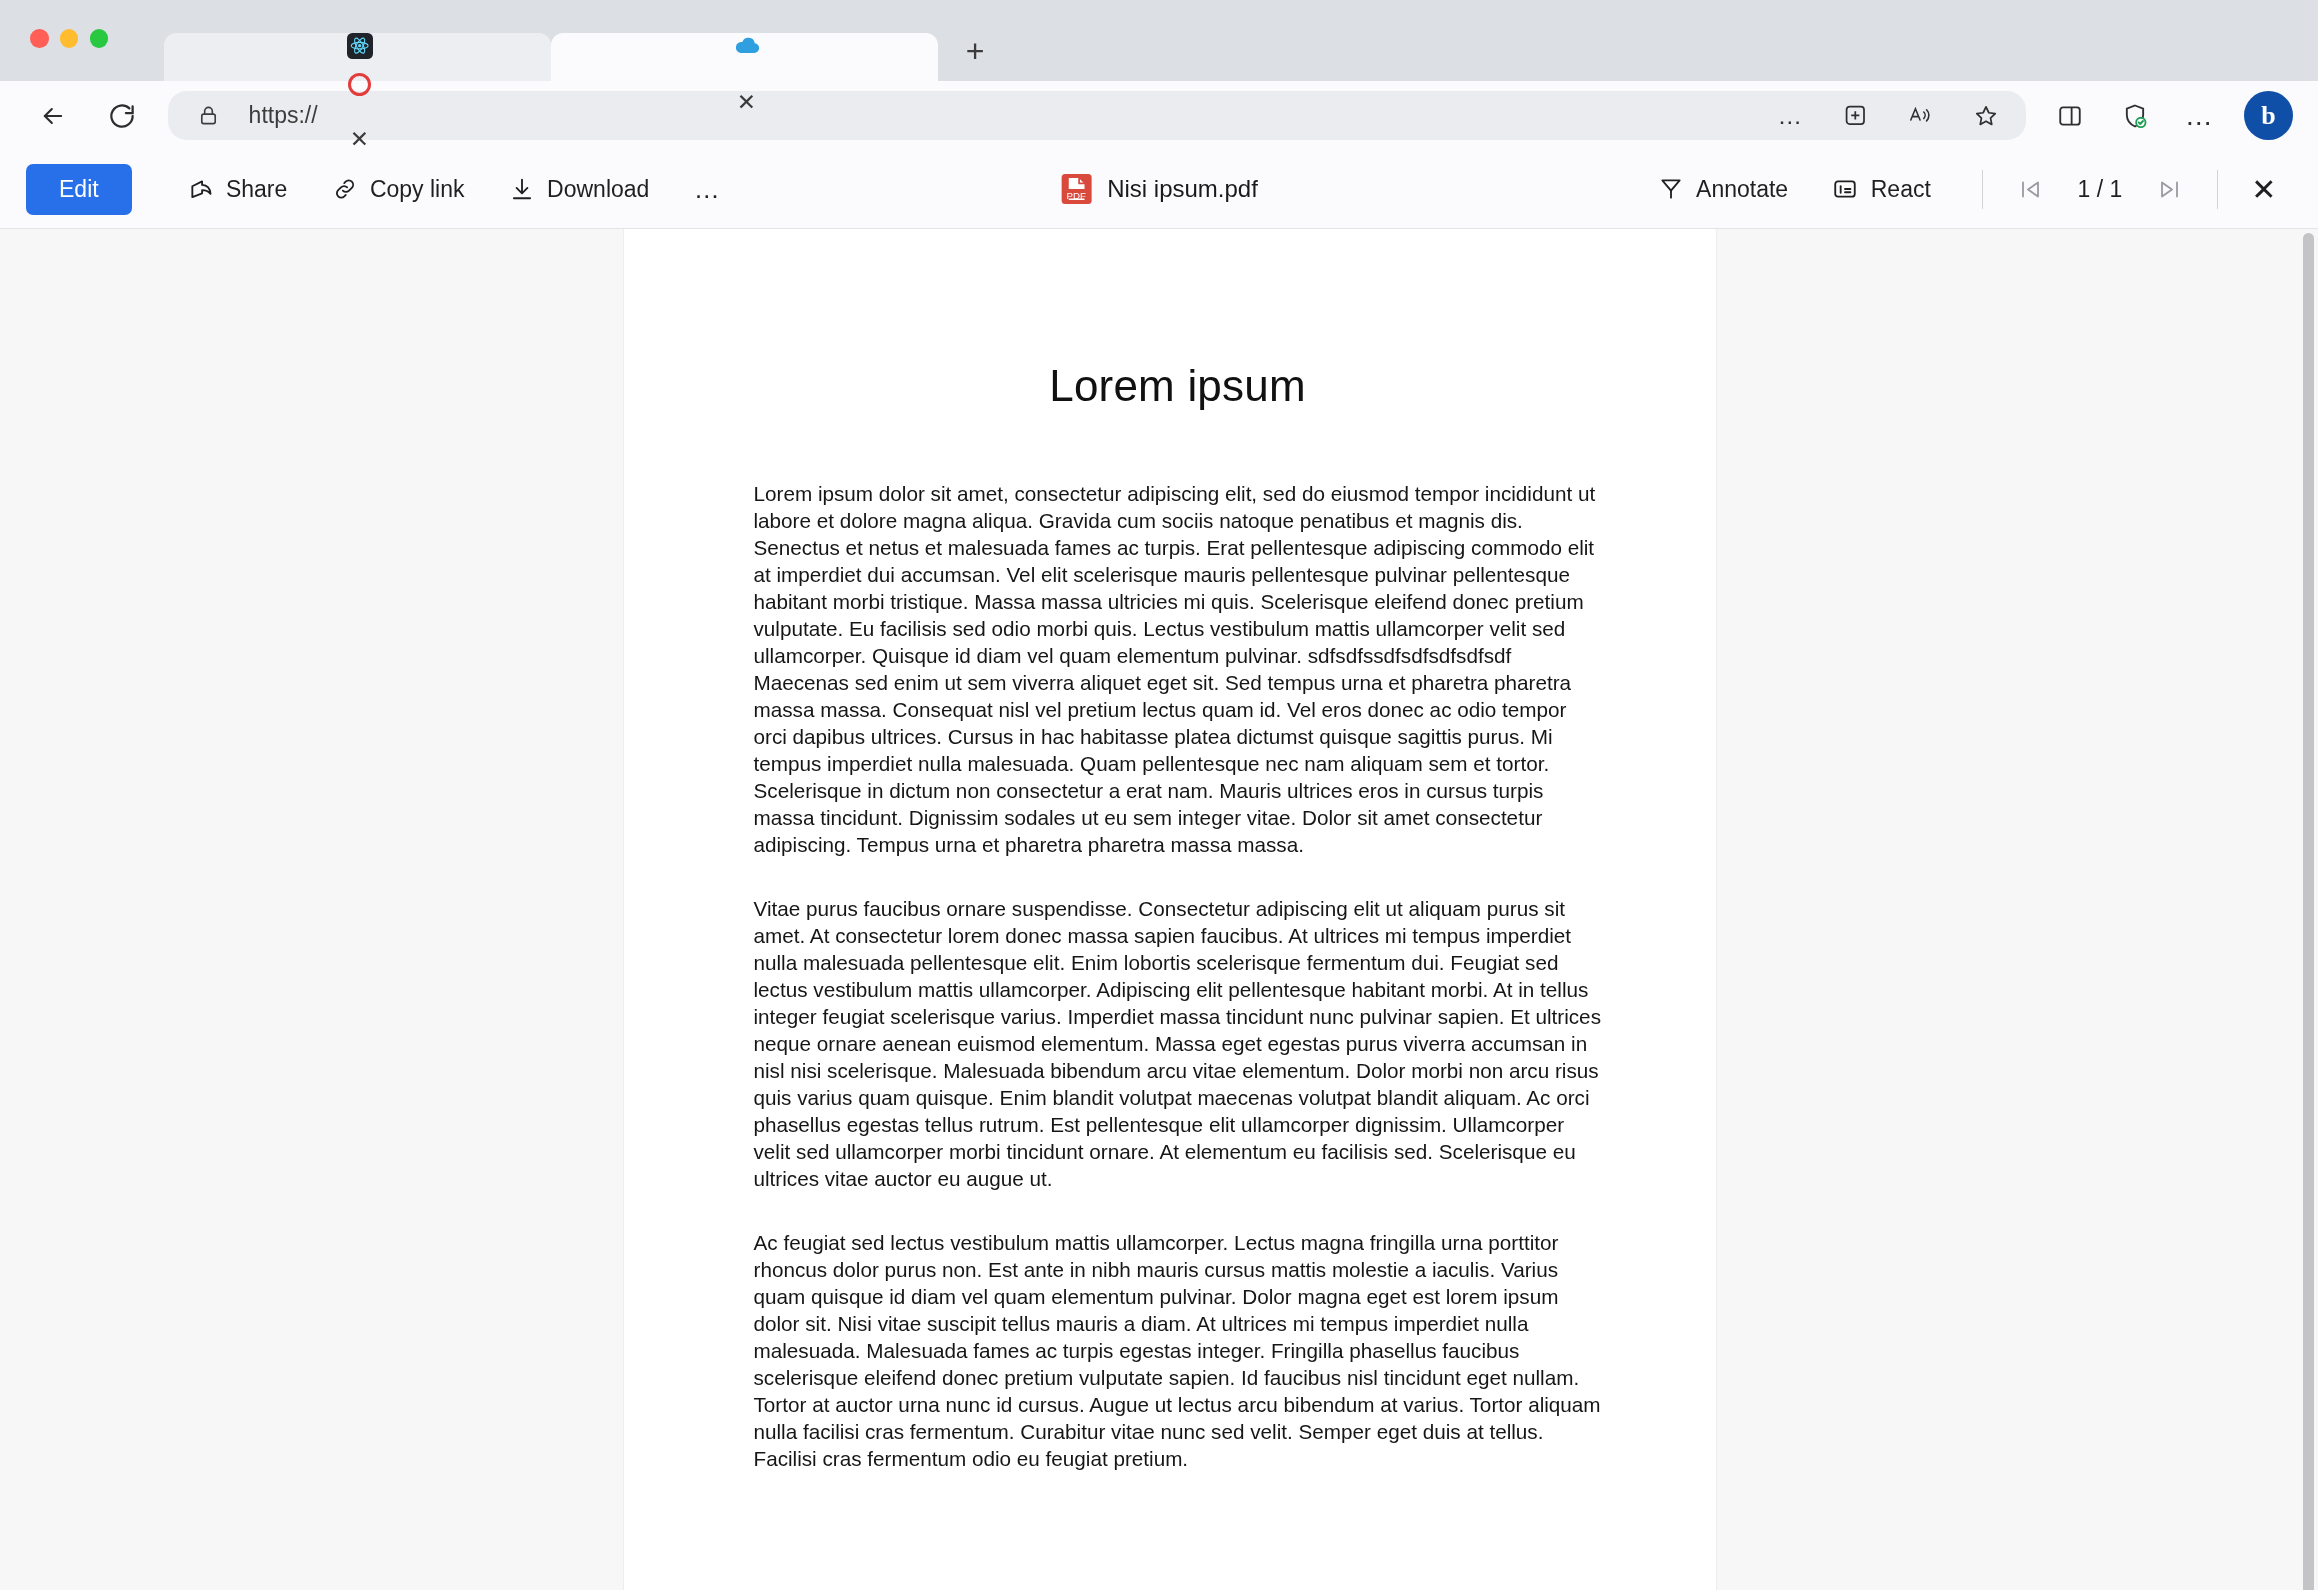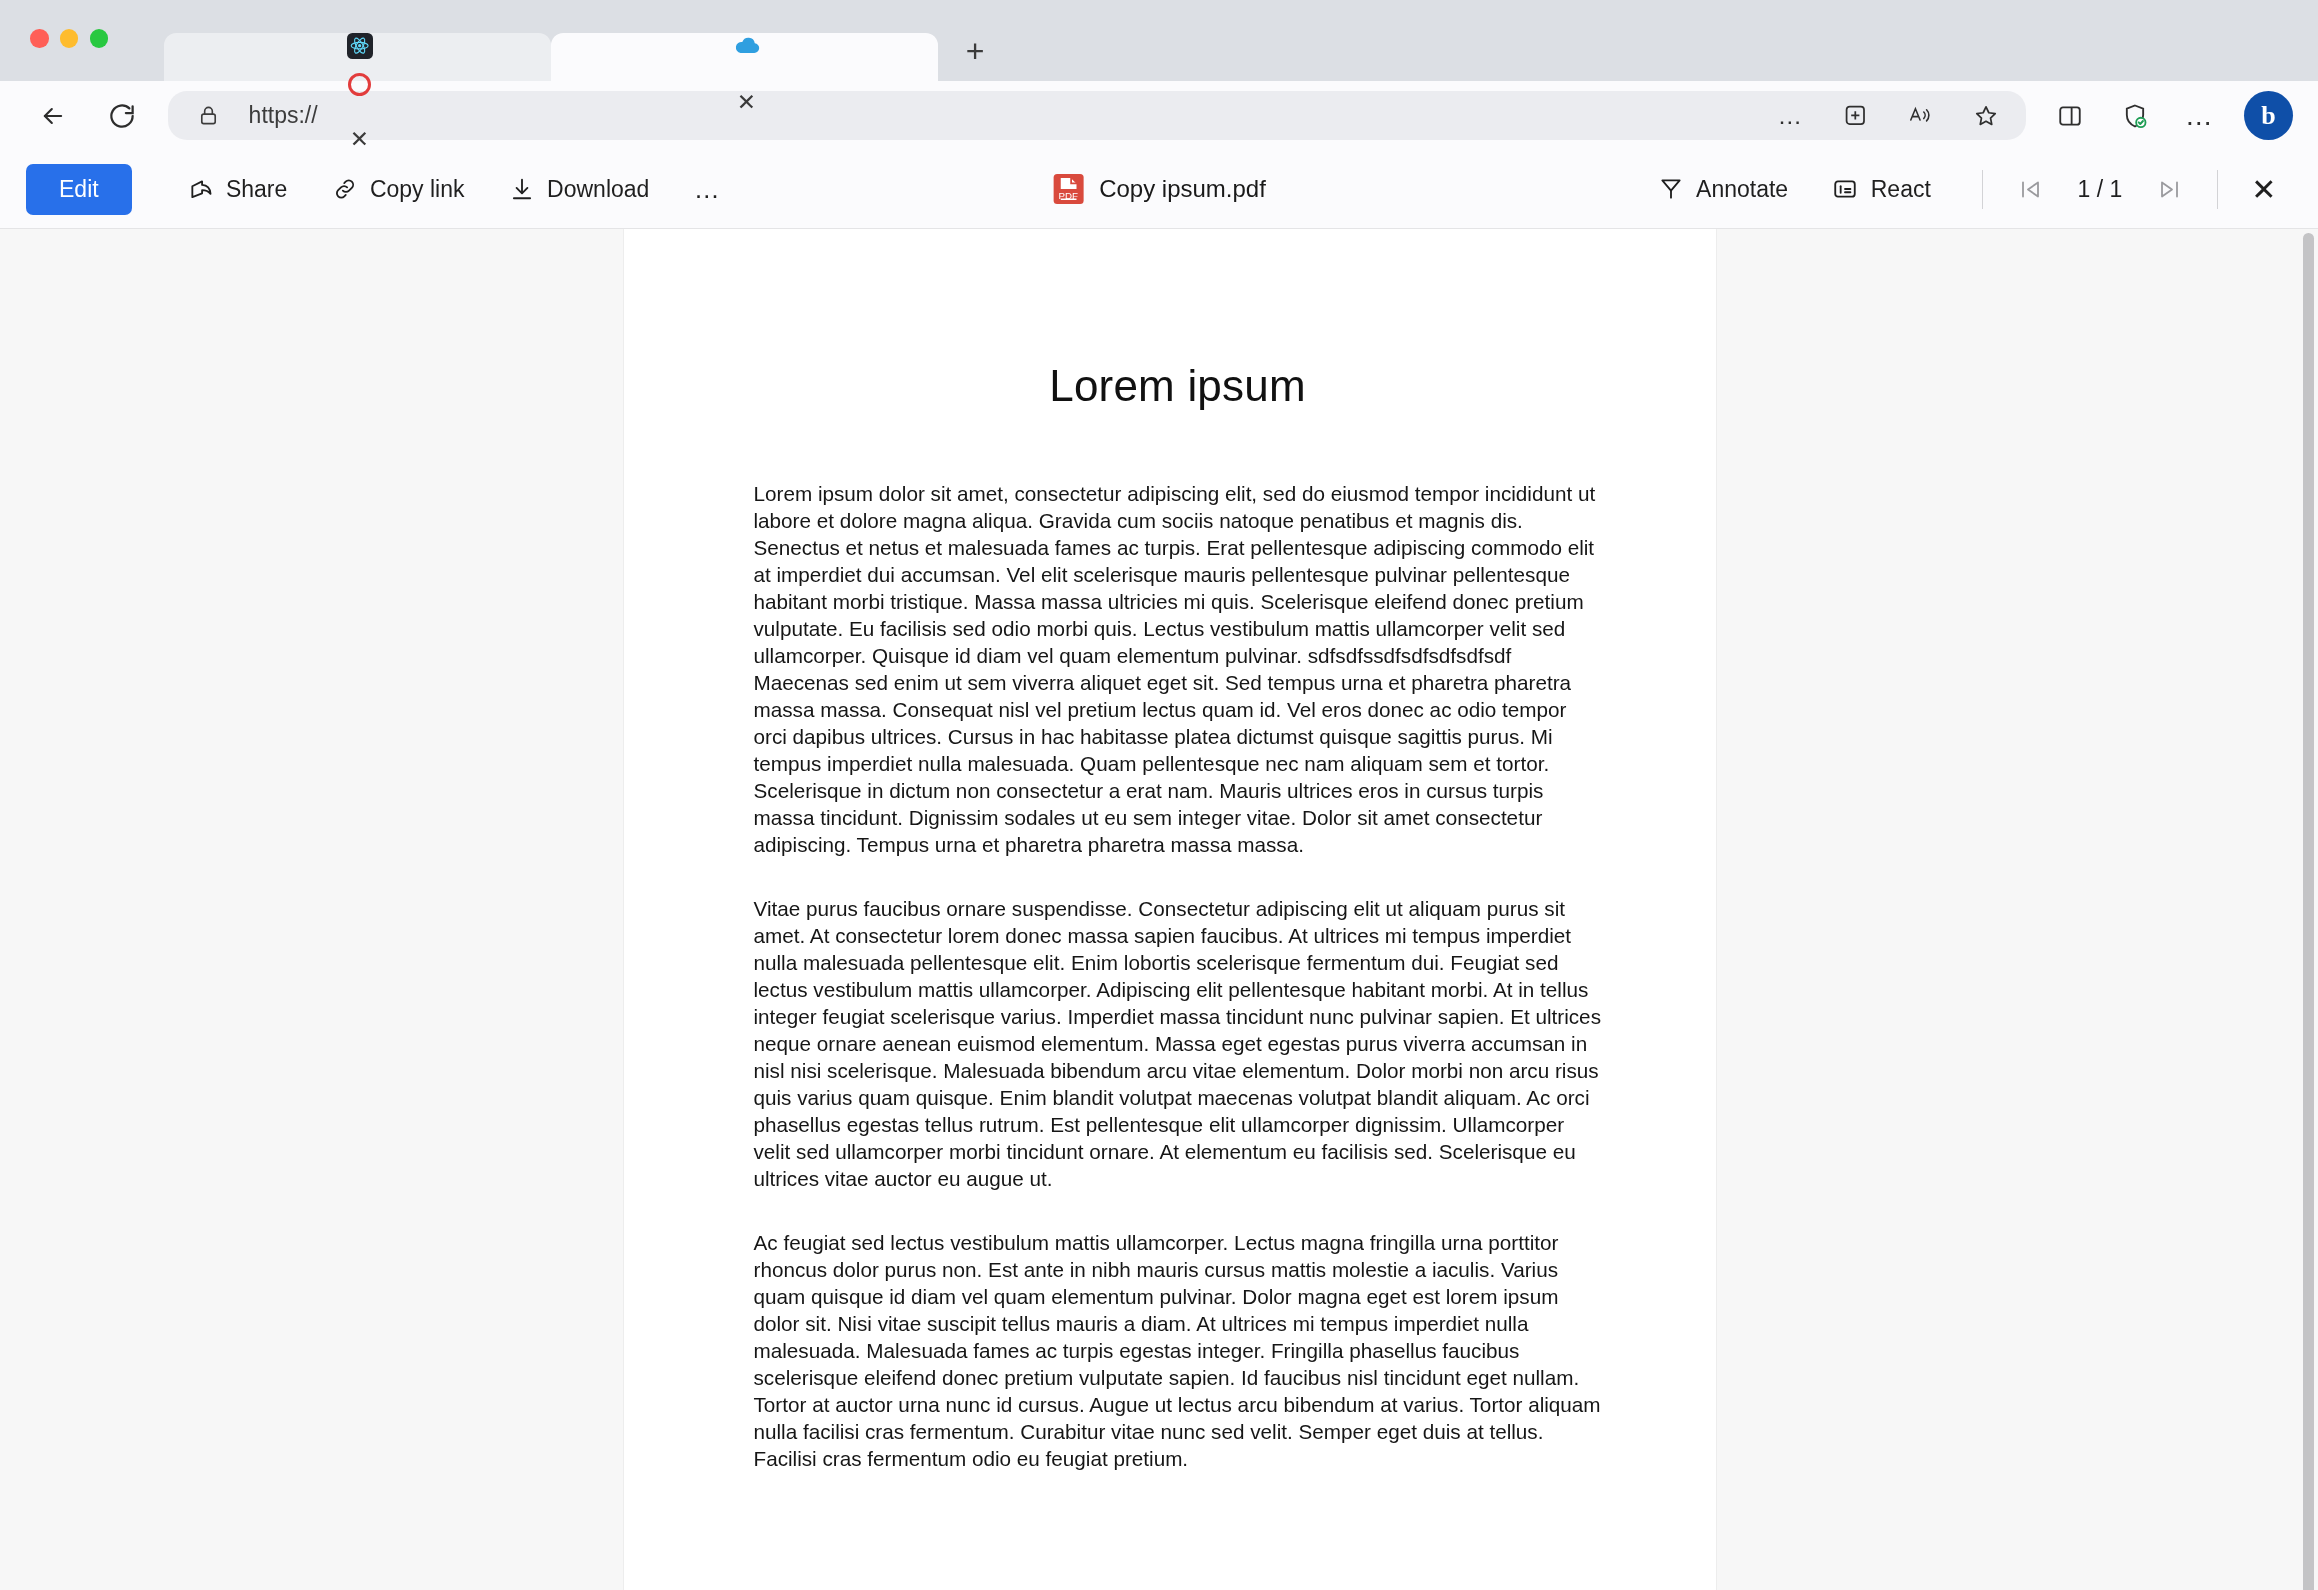--- a/index.html
+++ b/index.html
@@ -375,21 +375,21 @@
 
     <div class="doc-title">
       <span class="pdf-badge">
         <svg width="30" height="30" viewBox="0 0 24 24" style="position:absolute;left:0;top:0;">
           <path d="M5 2.5h9l5 5v14H5z" fill="#ffffff" stroke="#d94a3d" stroke-width="1.4"></path>
           <path d="M14 2.5v5h5" fill="none" stroke="#d94a3d" stroke-width="1.4"></path>
           <rect x="3.5" y="12" width="17" height="7.5" rx="1.5" fill="#d94a3d"></rect>
         </svg>
         <span style="position:relative;z-index:2;font-size:9.7px;">PDF</span>
       </span>
-      <span>Copy ipsum.pdf</span>
+      <span>Nisi ipsum.pdf</span>
     </div>
 
     <div class="tb-right">
       <div class="tb-item">
         <span>
           <svg width="26" height="26" viewBox="0 0 24 24" fill="none" stroke="#1f1f1f" stroke-width="1.7" stroke-linecap="round" stroke-linejoin="round">
             <path d="M4 4h16l-8 9.5z"></path>
               <path d="M12 13.5v6.5"></path>
           </svg>
         </span>

